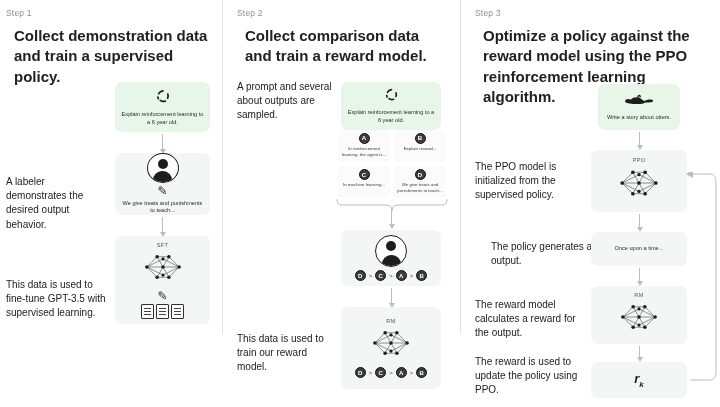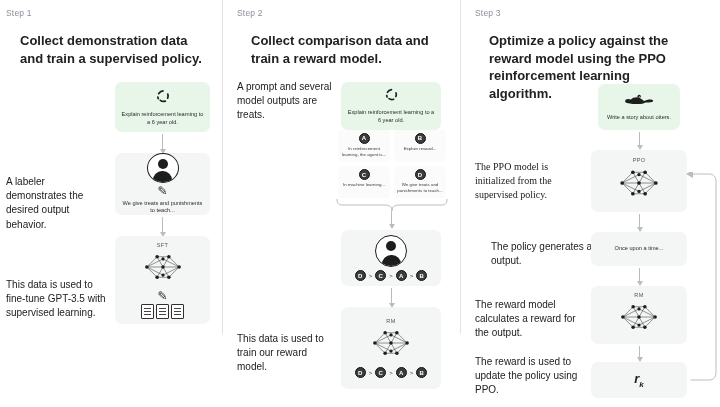--- a/index.html
+++ b/index.html
@@ -11,21 +11,21 @@
     overflow:hidden;
   }
   .board{position:relative;width:720px;height:407px;display:flex;}
 
   .col{position:relative;height:334px;box-sizing:border-box;}
   .col.c1{width:222px;padding:8px 0 0 6px;}
   .col.c2{width:238px;padding:8px 0 0 14px;border-left:1px solid #e3e3e3;}
   .col.c3{width:260px;padding:8px 15px 0 14px;border-left:1px solid #e3e3e3;}
 
   .step-label{font-size:8.5px;color:#8a8f98;letter-spacing:.2px;margin:0 0 5px 0;}
-  .step-title{font-size:13px;font-weight:bold;line-height:1.35;margin:14px;max-width:205px;}
+  .step-title{font-size:15px;font-weight:bold;line-height:1.35;margin:8px;max-width:205px;}
   .col.c3 .step-title{max-width:235px;}
 
   .body-text{
     position:absolute;
     font-size:10px;
     line-height:1.42;
     color:#202123;
   }
 
   .node{
@@ -154,21 +154,21 @@
           <span class="doc"></span>
           <span class="doc"></span>
       </span>
     </div>
   </div>
 
   <div class="col c2">
     <div class="step-label">Step 2</div>
     <div class="step-title">Collect comparison data and train a reward model.</div>
 
-    <div class="body-text" style="left:14px;top:80px;width:95px;">A prompt and several model outputs are treats.</div>
+    <div class="body-text" style="left:14px;top:80px;width:95px;">A prompt and several about outputs are sampled.</div>
     <div class="body-text" style="left:14px;top:332px;width:100px;">This data is used to train our reward model.</div>
 
     <div class="node green" style="left:118px;top:82px;width:100px;height:48px;">
       <span class="ico">
         <svg width="15" height="15" viewBox="0 0 24 24">
           <g fill="none" stroke="#1d1d1d" stroke-width="2.6" stroke-linecap="round">
             <path d="M5.5 8.5 A8 8 0 0 1 12 4.2"></path>
             <path d="M19.2 9.2 A8 8 0 0 1 19 15.2"></path>
             <path d="M15.5 19.6 A8 8 0 0 1 8 18.6"></path>
             <path d="M4.3 13.5 A8 8 0 0 0 5 16"></path>
@@ -256,21 +256,21 @@
         <span class="gt">&gt;</span>
         <span class="bub">B</span>
       </span>
     </div>
   </div>
 
   <div class="col c3">
     <div class="step-label">Step 3</div>
     <div class="step-title">Optimize a policy against the reward model using the PPO reinforcement learning algorithm.</div>
 
-    <div class="body-text" style="left:14px;top:160px;width:110px;font-family:Liberation Serif, serif;">The PPO model is initialized from the supervised policy.</div>
+    <div class="body-text" style="left:14px;top:160px;width:110px;">The PPO model is initialized from the supervised policy.</div>
     <div class="body-text" style="left:30px;top:240px;width:110px;">The policy generates an output.</div>
     <div class="body-text" style="left:14px;top:298px;width:110px;">The reward model calculates a reward for the output.</div>
     <div class="body-text" style="left:14px;top:355px;width:110px;">The reward is used to update the policy using PPO.</div>
 
     <div class="node green" style="left:137px;top:84px;width:82px;height:46px;">
       <span class="ico">
         <svg width="30" height="14" viewBox="0 0 60 28">
           <path fill="#1d1d1d" d="M6 20 C2 19 1 15 4 13 C7 11 11 12 14 13 C17 10 22 8 28 9 C33 10 37 13 40 16 C45 14 52 12 57 14 C59 15 59 17 56 18 C52 19 47 19 43 19 C39 21 34 22 29 22 C22 22 13 22 6 20 Z"></path>
           <path fill="#1d1d1d" d="M27 9 C26 5 29 3 32 4 C34 5 34 7 33 9 Z"></path>
           <circle cx="31" cy="7" r="0.9" fill="#fff"></circle>

